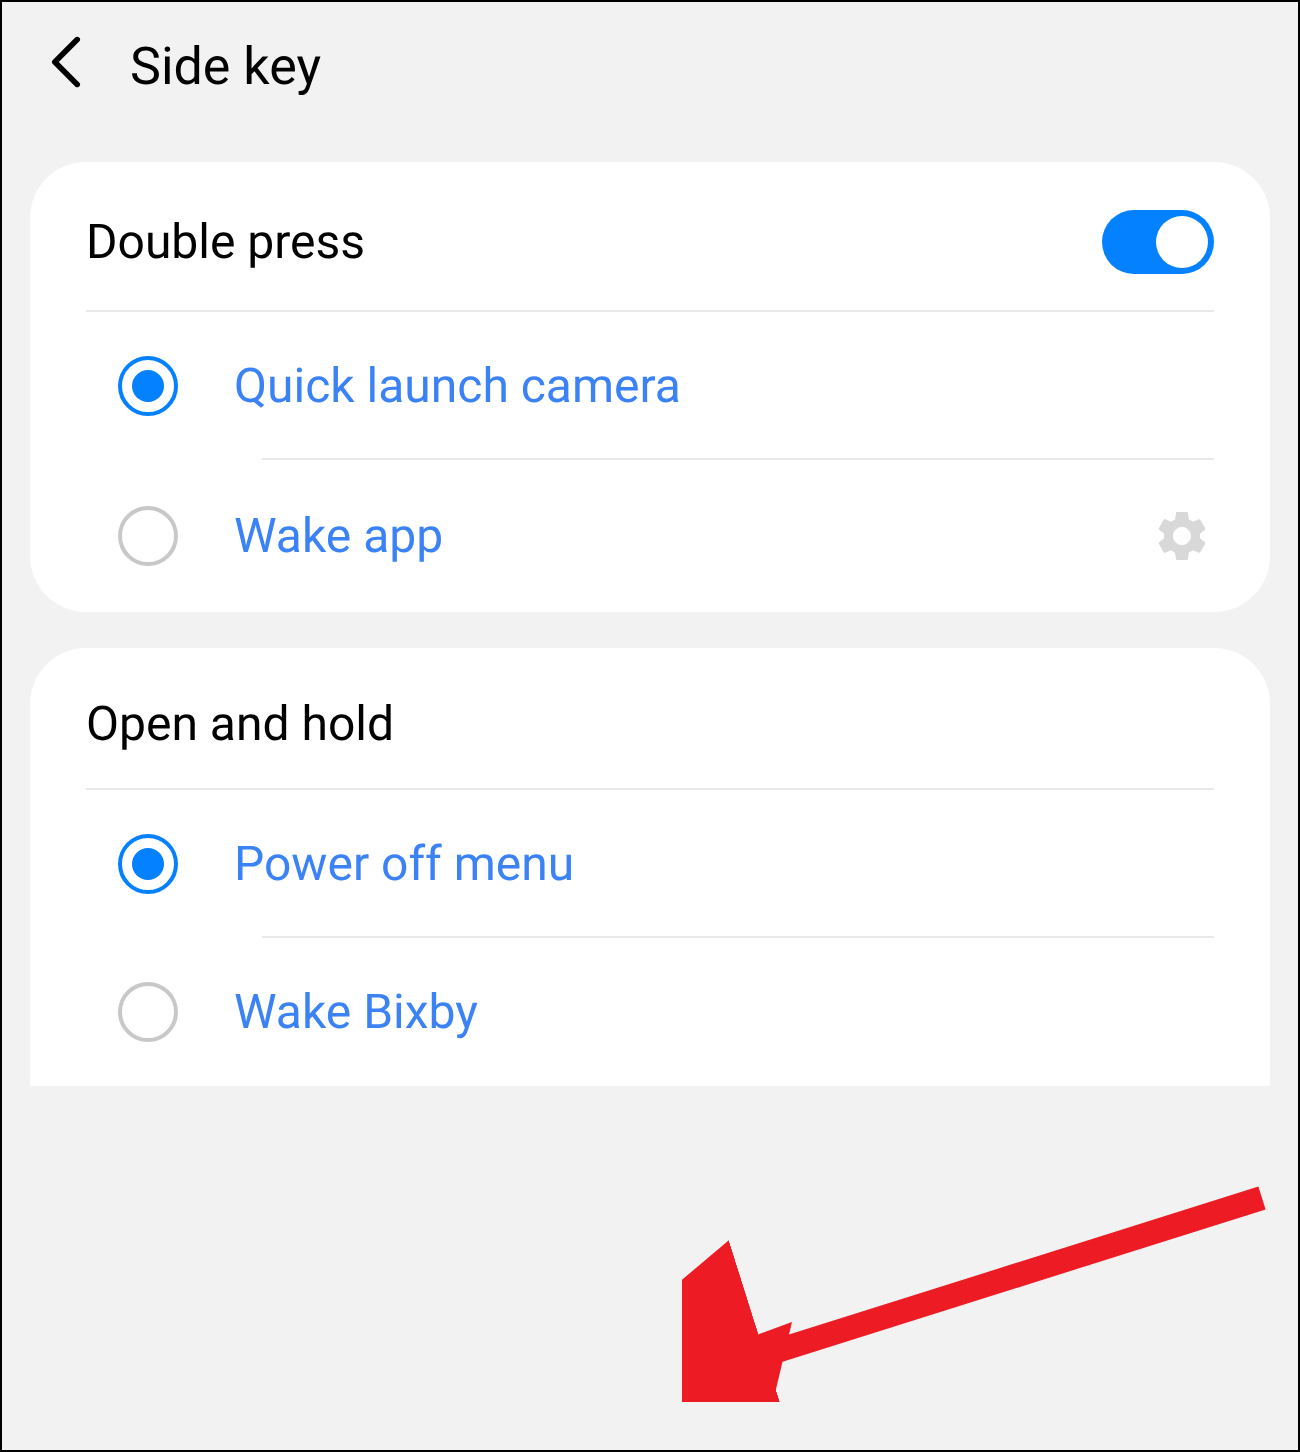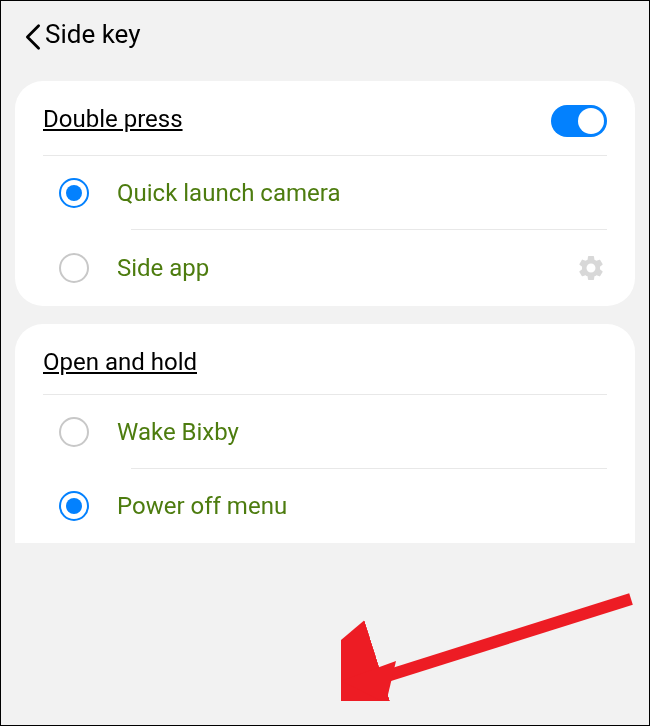--- a/index.html
+++ b/index.html
@@ -11,22 +11,23 @@
       width: 650px;
       height: 726px;
       background: #f2f2f2;
       font-family: -apple-system, BlinkMacSystemFont, 'Segoe UI', Roboto, sans-serif;
       border: 1px solid #000;
       overflow: hidden;
       position: relative;
     }
     .header {
       display: flex;
-      align-items: flex-end;
+      align-items: flex-start;
       padding: 18px 20px;
+      gap: 20px;
     }
     .back-icon {
       width: 24px;
       height: 24px;
       display: flex;
       align-items: center;
       justify-content: center;
     }
     .back-icon svg {
       width: 18px;
@@ -38,23 +39,23 @@
       font-weight: 400;
     }
     .card {
       background: #fff;
       border-radius: 28px;
       margin: 14px 14px 0 14px;
       padding: 0;
     }
     .card-header {
       display: flex;
+      align-items: center;
       justify-content: space-between;
       padding: 24px 28px 18px 28px;
-      text-decoration: underline;
     }
     .card-header-title {
       font-size: 24px;
       color: #000;
       font-weight: 400;
     }
     .toggle {
       width: 56px;
       height: 32px;
       background: #0381fe;
@@ -111,21 +112,21 @@
     }
     .radio.selected::after {
       content: '';
       width: 16px;
       height: 16px;
       background: #0381fe;
       border-radius: 50%;
     }
     .option-label {
       font-size: 24px;
-      color: #4d7c0f;
+      color: #3b82f6;
       font-weight: 400;
       flex: 1;
     }
     .gear-icon {
       width: 32px;
       height: 32px;
       display: flex;
       align-items: center;
       justify-content: center;
       cursor: pointer;
@@ -170,43 +171,43 @@
     </div>
   </div>
   <div class="divider"></div>
   <div class="options-list">
     <div class="option-row">
       <div class="radio selected"></div>
       <div class="option-label">Quick launch camera</div>
     </div>
     <div class="option-row">
       <div class="radio"></div>
-      <div class="option-label">Side app</div>
+      <div class="option-label">Wake app</div>
       <div class="gear-icon">
         <svg viewBox="0 0 24 24" fill="#d8d8d8">
           <path d="M19.14,12.94c0.04-0.3,0.06-0.61,0.06-0.94c0-0.32-0.02-0.64-0.07-0.94l2.03-1.58c0.18-0.14,0.23-0.41,0.12-0.61 l-1.92-3.32c-0.12-0.22-0.37-0.29-0.59-0.22l-2.39,0.96c-0.5-0.38-1.03-0.7-1.62-0.94L14.4,2.81c-0.04-0.24-0.24-0.41-0.48-0.41 h-3.84c-0.24,0-0.43,0.17-0.47,0.41L9.25,5.35C8.66,5.59,8.12,5.92,7.63,6.29L5.24,5.33c-0.22-0.08-0.47,0-0.59,0.22L2.74,8.87 C2.62,9.08,2.66,9.34,2.86,9.48l2.03,1.58C4.84,11.36,4.8,11.69,4.8,12s0.02,0.64,0.07,0.94l-2.03,1.58 c-0.18,0.14-0.23,0.41-0.12,0.61l1.92,3.32c0.12,0.22,0.37,0.29,0.59,0.22l2.39-0.96c0.5,0.38,1.03,0.7,1.62,0.94l0.36,2.54 c0.05,0.24,0.24,0.41,0.48,0.41h3.84c0.24,0,0.44-0.17,0.47-0.41l0.36-2.54c0.59-0.24,1.13-0.56,1.62-0.94l2.39,0.96 c0.22,0.08,0.47,0,0.59-0.22l1.92-3.32c0.12-0.22,0.07-0.47-0.12-0.61L19.14,12.94z M12,15.6c-1.98,0-3.6-1.62-3.6-3.6 s1.62-3.6,3.6-3.6s3.6,1.62,3.6,3.6S13.98,15.6,12,15.6z"></path>
         </svg>
       </div>
     </div>
   </div>
 </div>
 
 <div class="card card-last">
   <div class="card-header">
     <div class="card-header-title">Open and hold</div>
   </div>
   <div class="divider"></div>
   <div class="options-list">
     <div class="option-row">
+      <div class="radio selected"></div>
+      <div class="option-label">Power off menu</div>
+    </div>
+    <div class="option-row">
       <div class="radio"></div>
       <div class="option-label">Wake Bixby</div>
-    </div>
-    <div class="option-row">
-      <div class="radio selected"></div>
-      <div class="option-label">Power off menu</div>
     </div>
   </div>
 </div>
 
 <svg class="arrow-overlay" viewBox="0 0 300 110">
   <defs>
     <marker id="arrowhead" markerWidth="12" markerHeight="10" refX="1" refY="5" orient="auto">
       <polygon points="0 0, 12 5, 0 10" fill="#ed1c24"></polygon>
     </marker>
   </defs>

